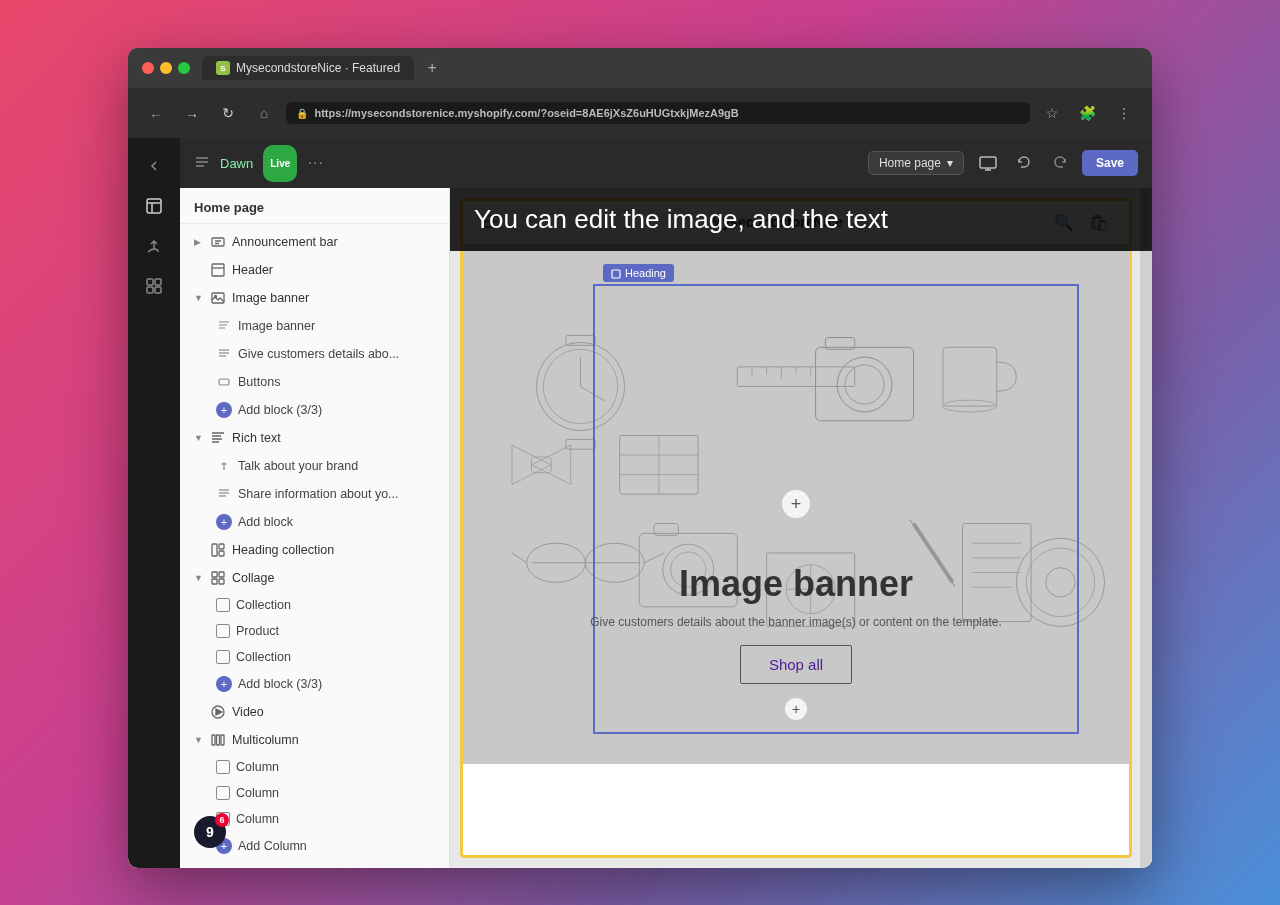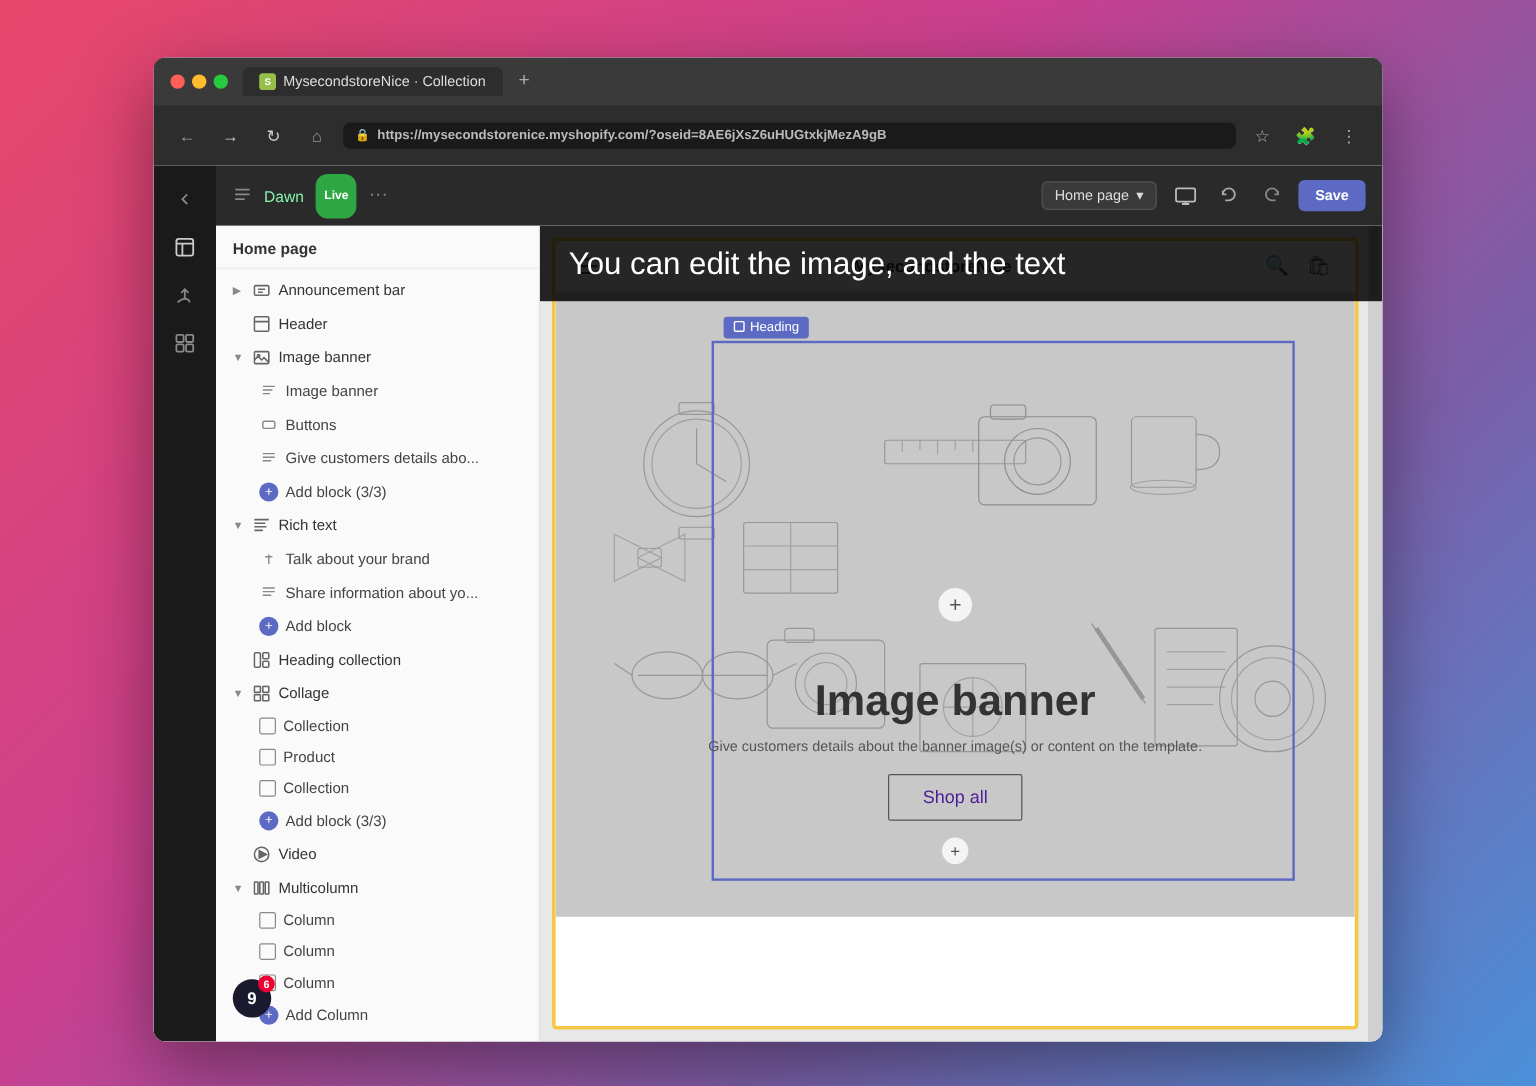--- a/index.html
+++ b/index.html
@@ -437,21 +437,21 @@
     .heading-label {
       position: absolute;
       top: 20px;
       left: 140px;
       background: #5c6ac4;
       color: white;
       font-size: 11px;
       padding: 3px 8px;
       border-radius: 3px;
       display: flex;
-      align-items: flex-start;
+      align-items: flex-end;
       gap: 4px;
     }
 
     .banner-selection-box {
       position: absolute;
       bottom: 30px;
       left: 130px;
       right: 50px;
       top: 40px;
       border: 2px solid #5c6ac4;
@@ -551,21 +551,21 @@
 
     <div class="browser-titlebar">
       <div class="traffic-lights">
         <div class="traffic-light tl-red"></div>
         <div class="traffic-light tl-yellow"></div>
         <div class="traffic-light tl-green"></div>
       </div>
       <div class="tab-bar">
         <div class="browser-tab">
           <div class="tab-shopify-icon">S</div>
-          <span>MysecondstoreNice · Collection</span>
+          <span>MysecondstoreNice · Featured</span>
         </div>
         <div class="tab-add-btn">+</div>
       </div>
     </div>
 
     <div class="browser-nav">
       <div class="nav-btn">←</div>
       <div class="nav-btn active">→</div>
       <div class="nav-btn active">↻</div>
       <div class="nav-btn">⌂</div>
@@ -696,34 +696,34 @@
             <span class="tree-icon">
               <svg width="12" height="12" viewBox="0 0 12 12" fill="none" stroke="#888" stroke-width="1.2">
                   <path d="M1 2h10M1 5h8M1 8h6"></path>
                 </svg>
             </span>
             <span>Image banner</span>
           </div>
           <div class="tree-item child">
             <span class="tree-icon">
               <svg width="12" height="12" viewBox="0 0 12 12" fill="none" stroke="#888" stroke-width="1.2">
-                  <rect x="1" y="3" width="10" height="6" rx="1.5"></rect>
-                </svg>
-            </span>
-            <span>Buttons</span>
-          </div>
-          <div class="tree-item child">
-            <span class="tree-icon">
-              <svg width="12" height="12" viewBox="0 0 12 12" fill="none" stroke="#888" stroke-width="1.2">
                   <line x1="1" y1="2" x2="11" y2="2"></line>
                   <line x1="1" y1="5" x2="11" y2="5"></line>
                   <line x1="1" y1="8" x2="8" y2="8"></line>
                 </svg>
             </span>
             <span>Give customers details abo...</span>
+          </div>
+          <div class="tree-item child">
+            <span class="tree-icon">
+              <svg width="12" height="12" viewBox="0 0 12 12" fill="none" stroke="#888" stroke-width="1.2">
+                  <rect x="1" y="3" width="10" height="6" rx="1.5"></rect>
+                </svg>
+            </span>
+            <span>Buttons</span>
           </div>
           <div class="tree-item child">
             <span class="tree-plus">+</span>
             <span>Add block (3/3)</span>
           </div>
 
           <div class="tree-item parent">
             <span class="tree-chevron">▼</span>
             <span class="tree-icon">
               <svg width="14" height="14" viewBox="0 0 14 14" fill="none" stroke="#666" stroke-width="1.3">

